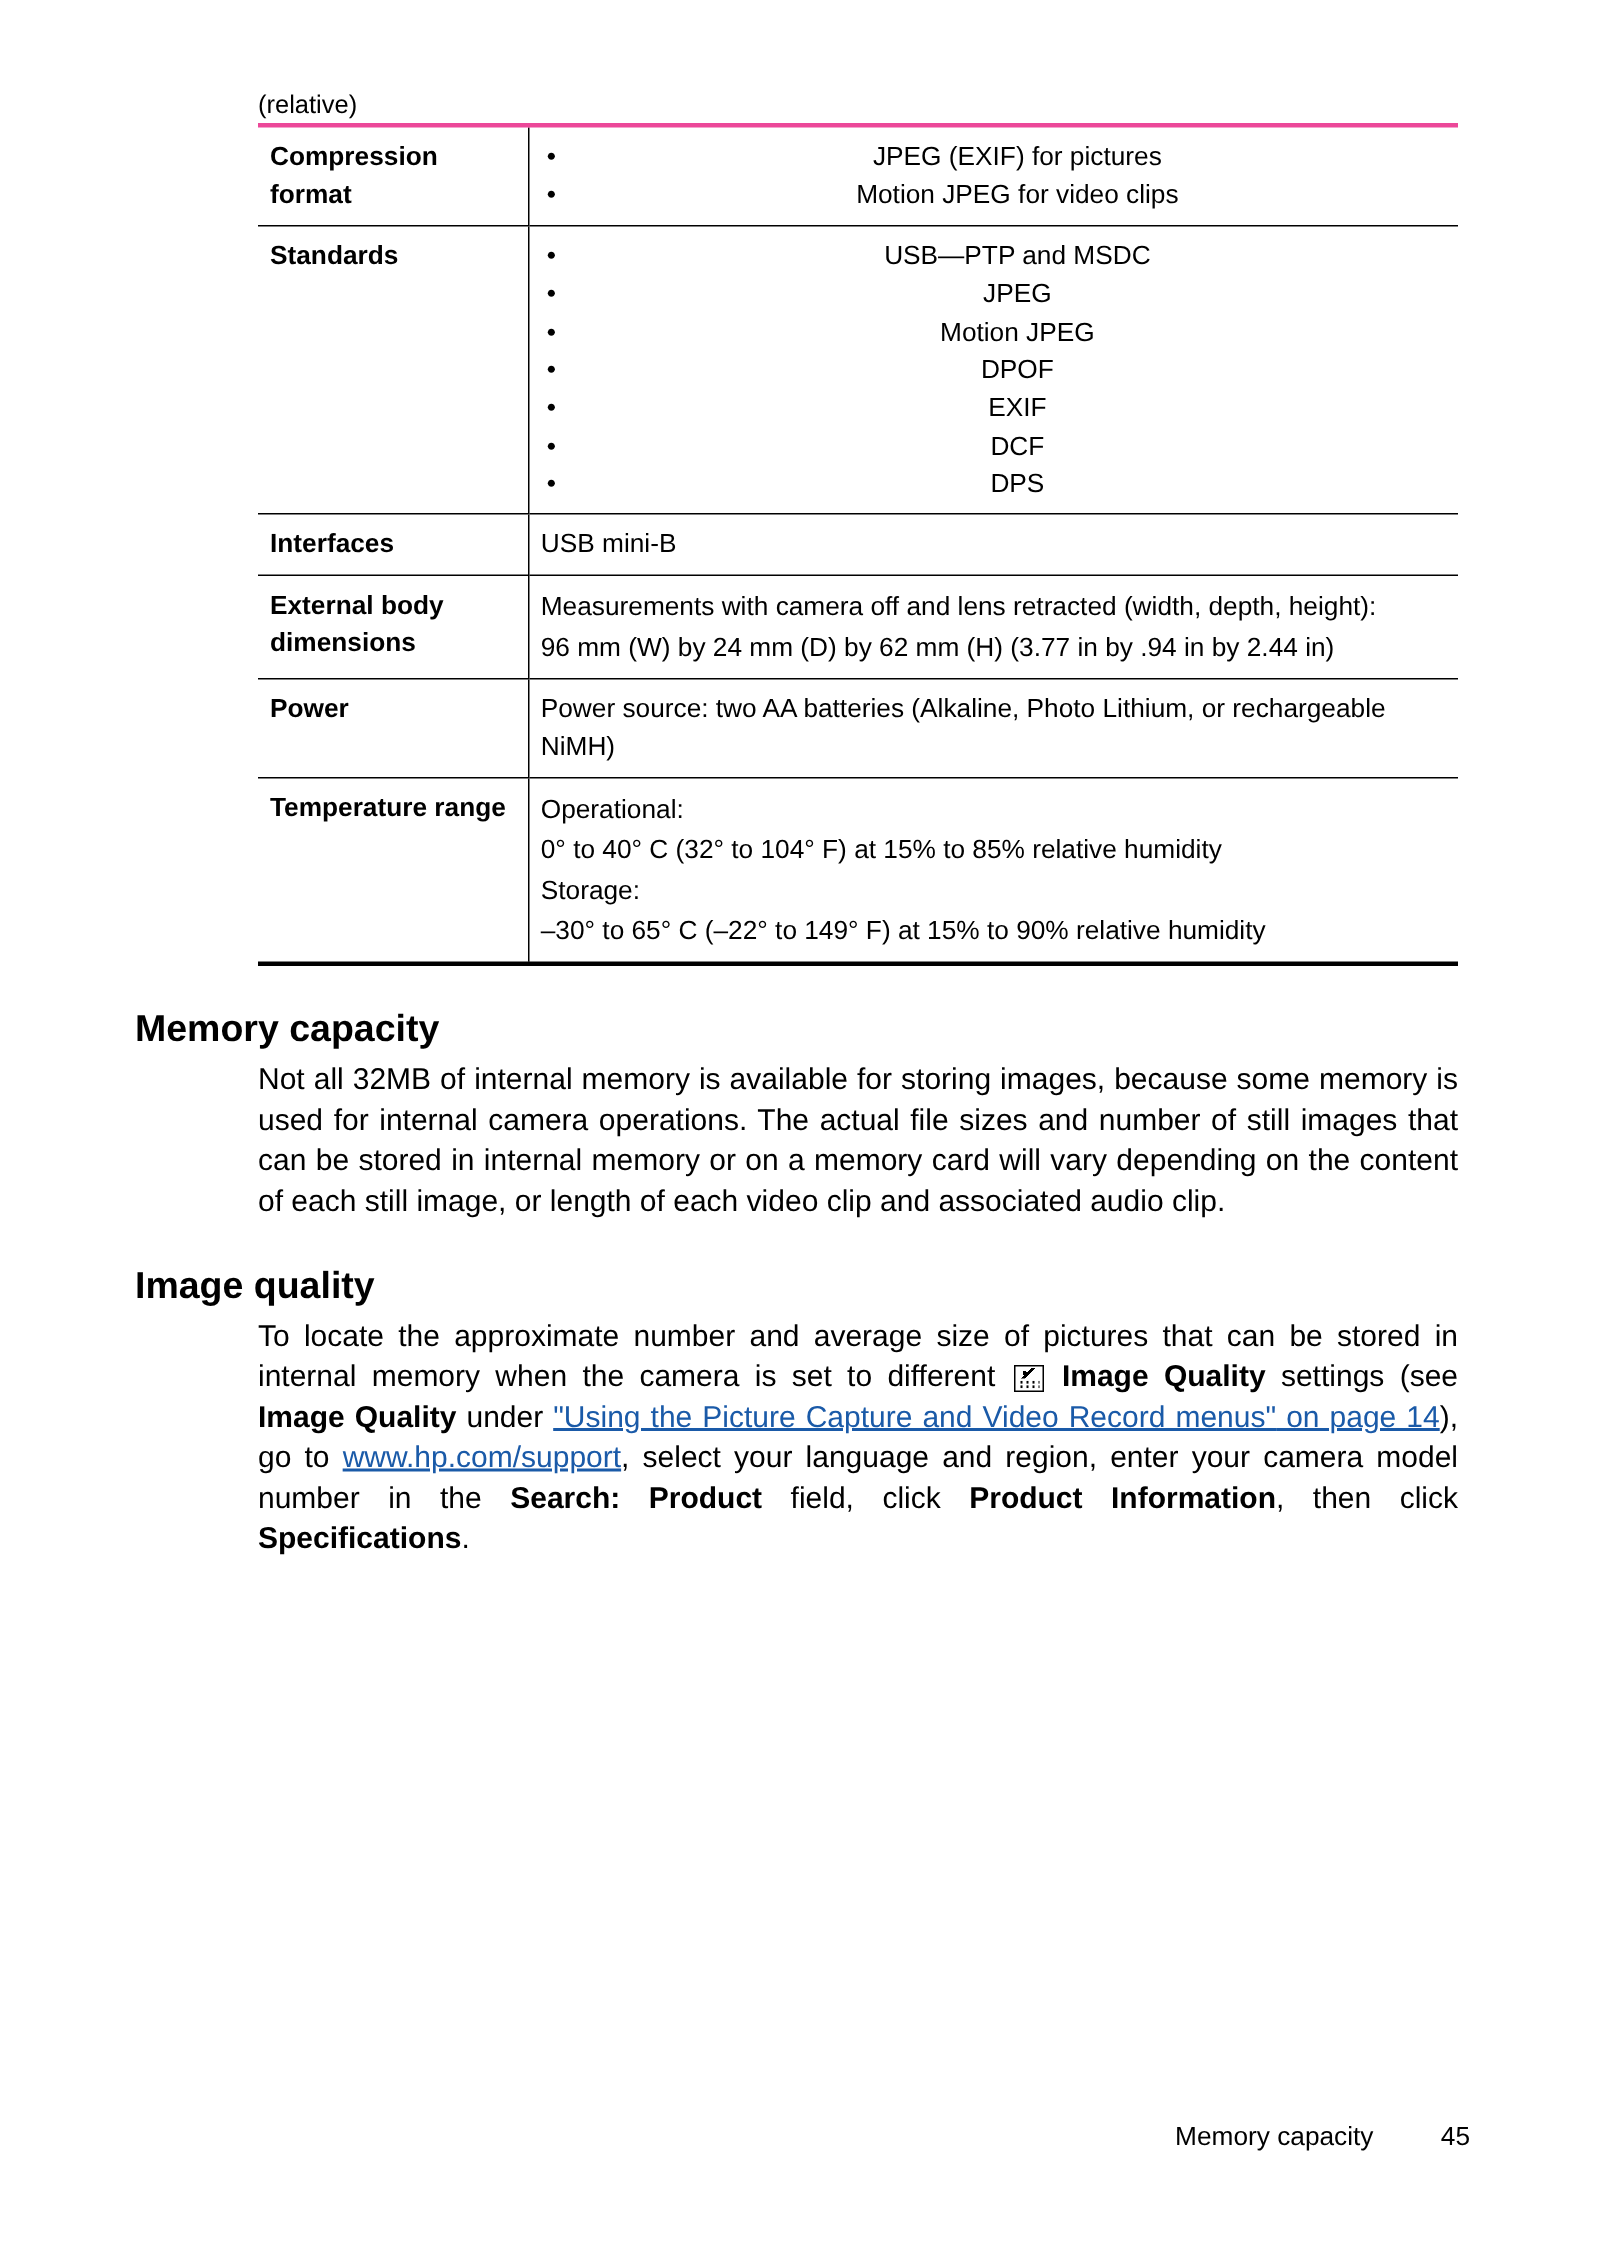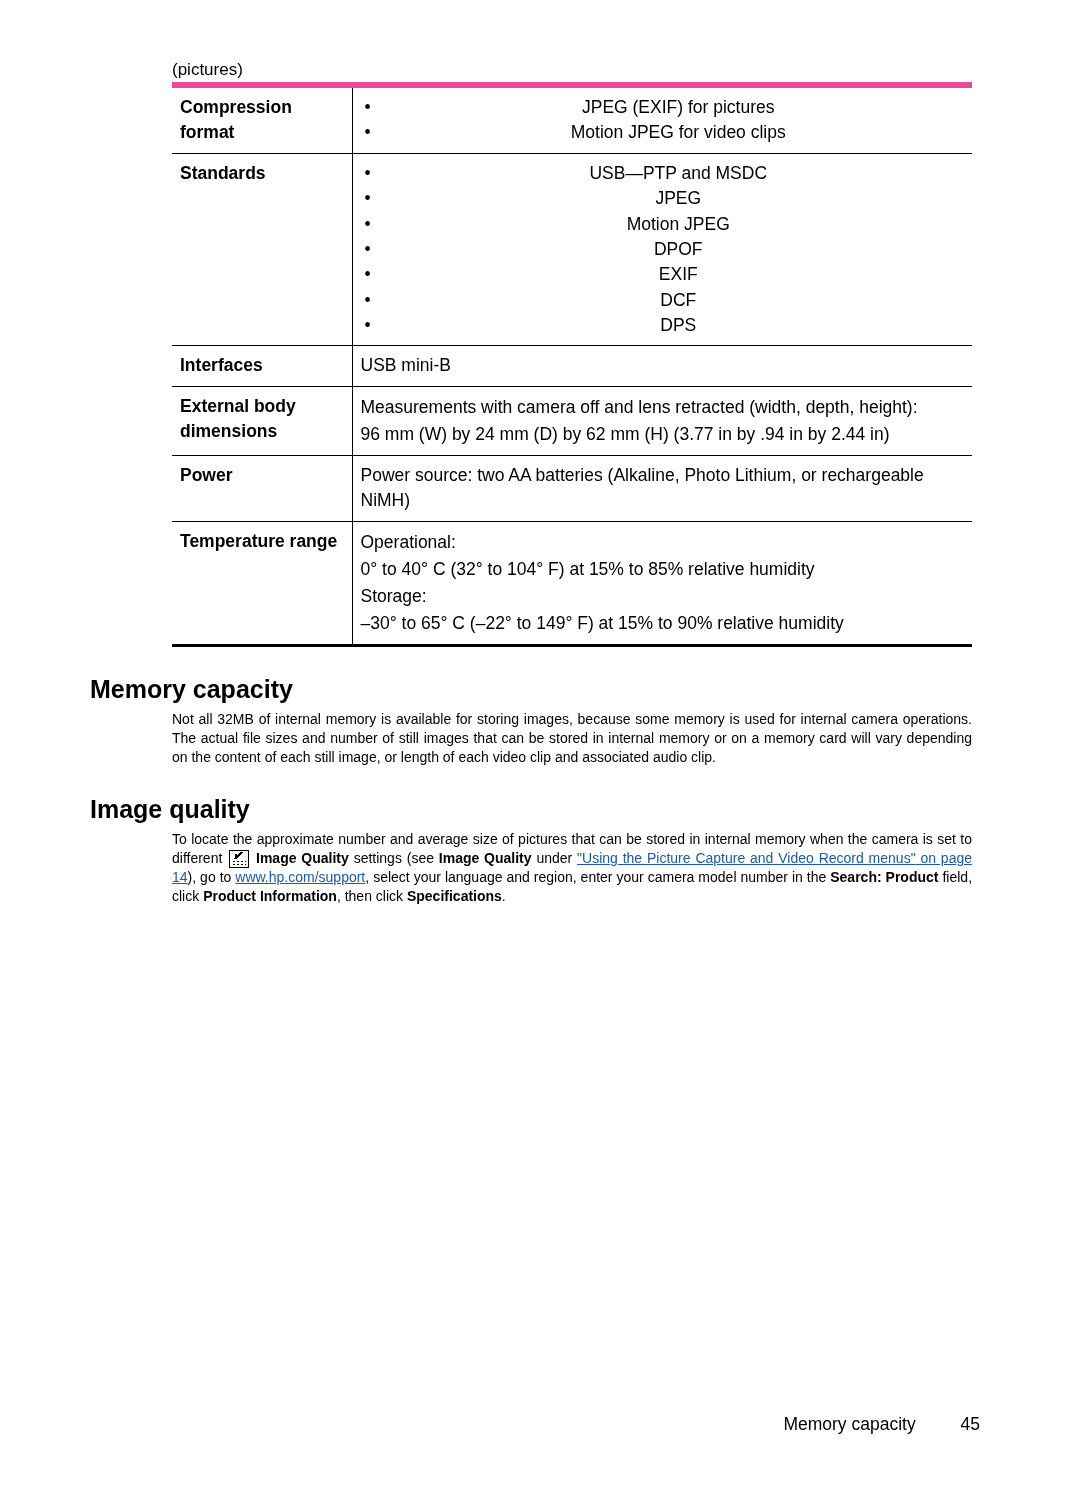--- a/index.html
+++ b/index.html
@@ -14,21 +14,21 @@
     }
     .continued {
       font-size: 17px;
       margin-left: 82px;
       margin-bottom: 2px;
     }
     table.spec {
       width: 800px;
       margin-left: 82px;
       border-collapse: collapse;
-      border-top: 6px solid #ec4899;
+      border-top: 3px solid #ec4899;
       border-bottom: 3px solid #000;
     }
     table.spec tr { border-bottom: 1px solid #000; }
     table.spec tr:last-child { border-bottom: none; }
     table.spec td {
       vertical-align: top;
       padding: 7px 8px;
       font-size: 17.5px;
       line-height: 1.45;
     }
@@ -41,21 +41,21 @@
     ul.bullets li { position: relative; padding-left: 28px; line-height: 1.45; }
     ul.bullets li::before { content: "•"; position: absolute; left: 0; top: 0; }
     .lines div { line-height: 1.55; }
     h2.section {
       font-size: 25px;
       font-weight: bold;
       margin-top: 28px;
       margin-bottom: 6px;
     }
     .body-text {
-      font-size: 14px;
+      font-size: 20px;
       margin-left: 82px;
       width: 800px;
       line-height: 1.35;
       text-align: justify;
     }
     .iq-icon {
       display: inline-block;
       vertical-align: middle;
       width: 20px; height: 18px;
       border: 1.5px solid #000;
@@ -86,21 +86,21 @@
       position: absolute;
       bottom: 60px;
       right: 100px;
       font-size: 17.5px;
     }
     .footer .pn { margin-left: 40px; text-align: center; }
   </style>
 </head>
 <body>
 
-<div class="continued">(pictures)</div>
+<div class="continued">(relative)</div>
 
 <table class="spec">
   <tbody>
       <tr>
     <td class="label">Compression format</td>
     <td>
       <ul class="bullets">
         <li>JPEG (EXIF) for pictures</li>
         <li>Motion JPEG for video clips</li>
       </ul>

